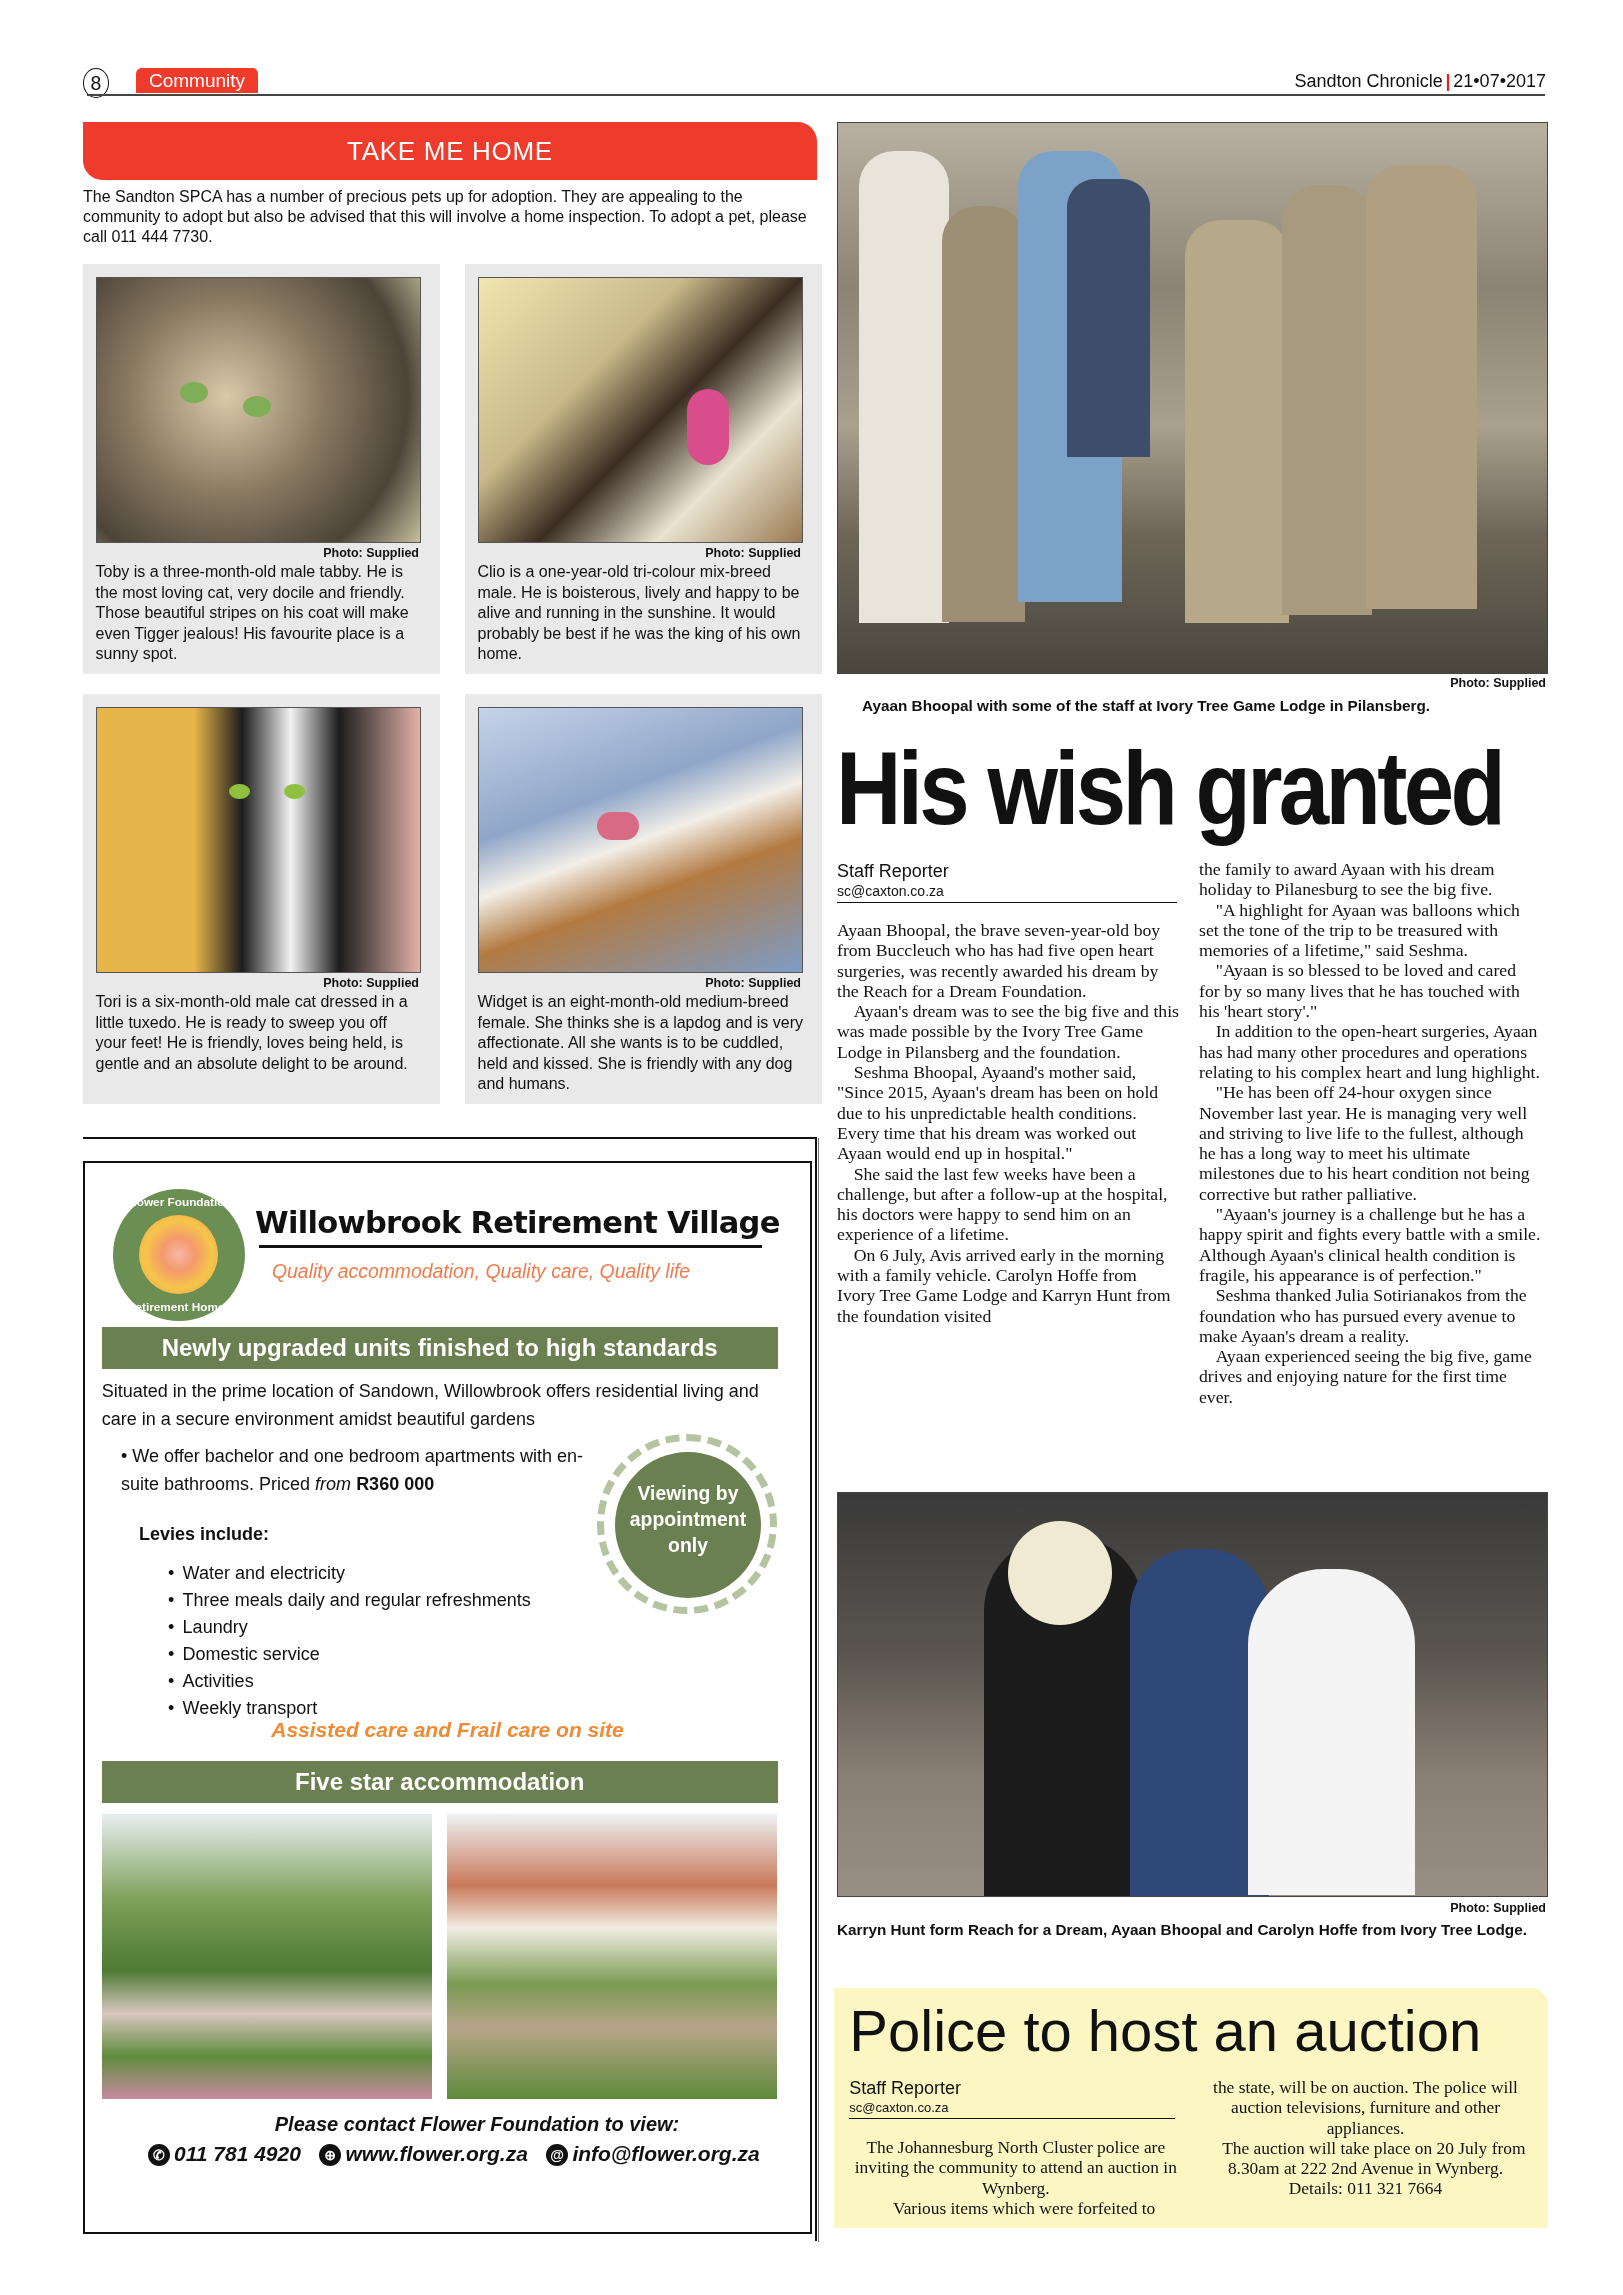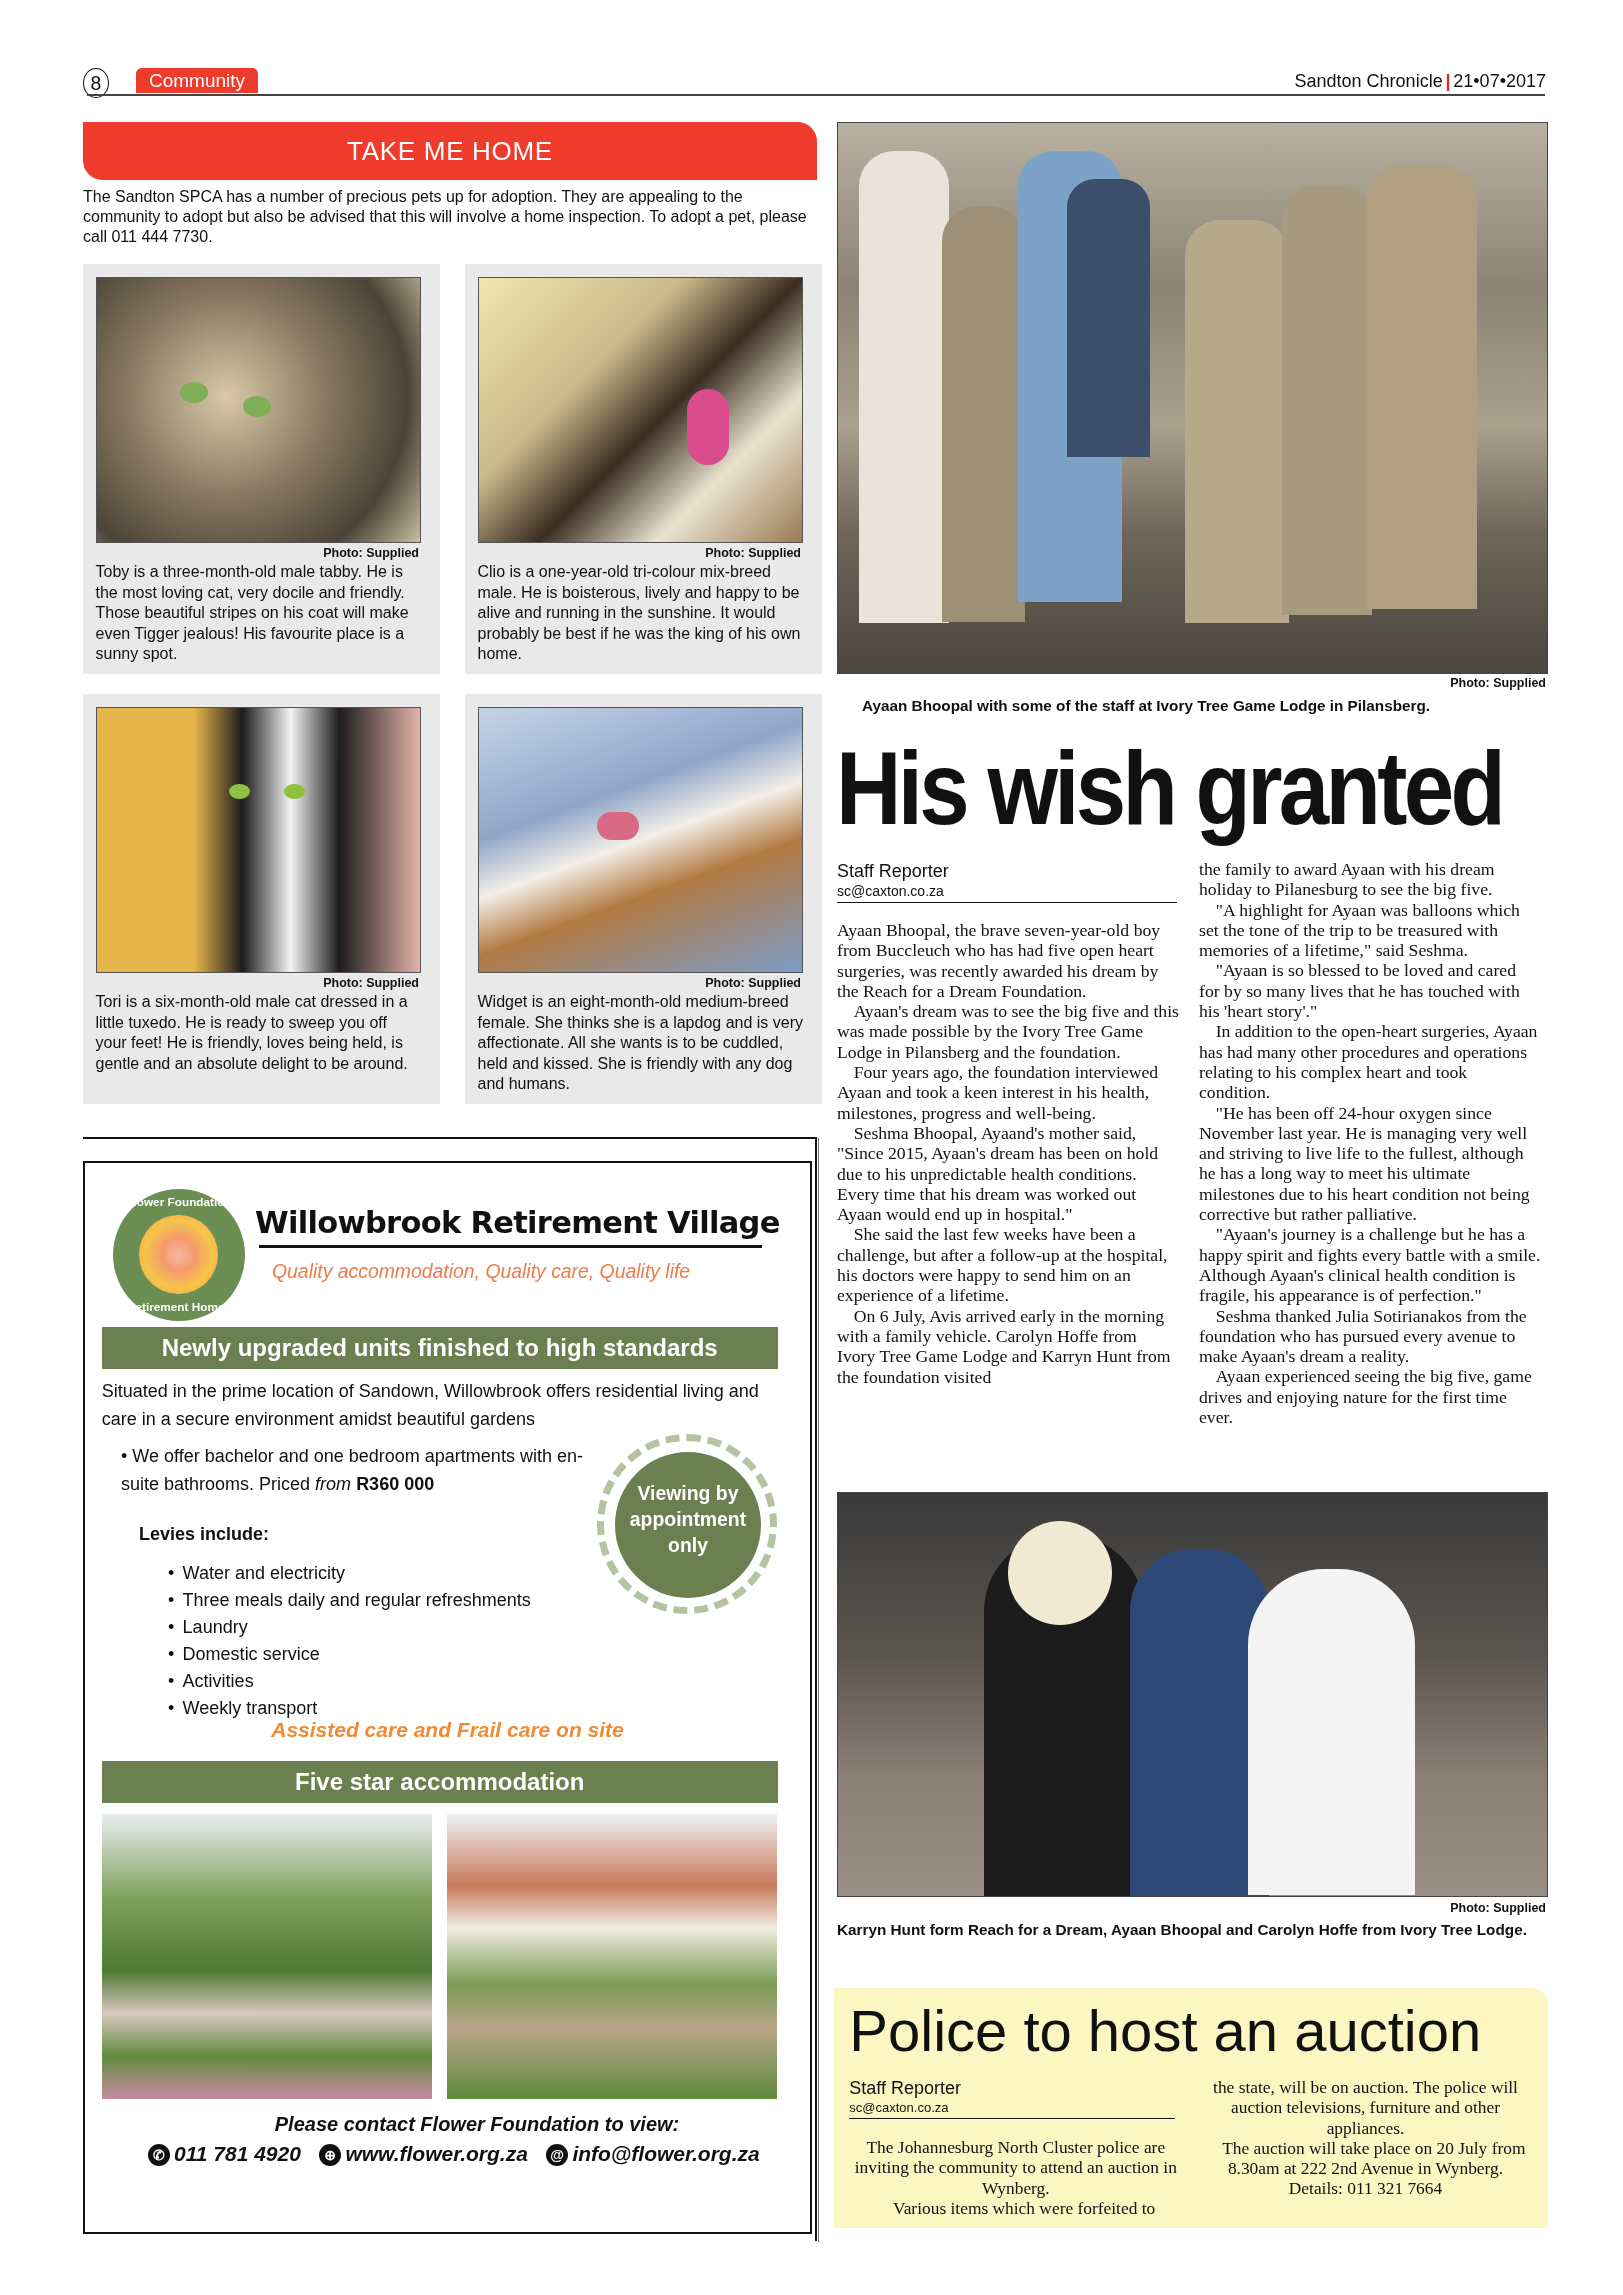--- a/index.html
+++ b/index.html
@@ -170,30 +170,29 @@
 <div class="abs credit" style="right:78px;top:676px;">Photo: Supplied</div>
 <div class="abs caption" style="left:862px;top:697px;">Ayaan Bhoopal with some of the staff at Ivory Tree Game Lodge in Pilansberg.</div>
 <div class="abs headline">His wish granted</div>
 <div class="abs byline">Staff Reporter</div>
 <div class="abs byline-email">sc@caxton.co.za</div>
 <div class="abs byline-rule"></div>
 
 <div class="abs body-col" style="left:837px;top:920px;">
   <p class="first">Ayaan Bhoopal, the brave seven-year-old boy from Buccleuch who has had five open heart surgeries, was recently awarded his dream by the Reach for a Dream Foundation.</p>
   <p>Ayaan's dream was to see the big five and this was made possible by the Ivory Tree Game Lodge in Pilansberg and the foundation.</p>
-  <p>Four years ago, the foundation interviewed Ayaan and took a keen interest in his health, milestones, progress and well-being.</p>
   <p>Seshma Bhoopal, Ayaand's mother said, "Since 2015, Ayaan's dream has been on hold due to his unpredictable health conditions. Every time that his dream was worked out Ayaan would end up in hospital."</p>
   <p>She said the last few weeks have been a challenge, but after a follow-up at the hospital, his doctors were happy to send him on an experience of a lifetime.</p>
   <p>On 6 July, Avis arrived early in the morning with a family vehicle. Carolyn Hoffe from Ivory Tree Game Lodge and Karryn Hunt from the foundation visited</p>
 </div>
 <div class="abs body-col" style="left:1199px;top:859px;">
   <p class="first">the family to award Ayaan with his dream holiday to Pilanesburg to see the big five.</p>
   <p>"A highlight for Ayaan was balloons which set the tone of the trip to be treasured with memories of a lifetime," said Seshma.</p>
   <p>"Ayaan is so blessed to be loved and cared for by so many lives that he has touched with his 'heart story'."</p>
-  <p>In addition to the open-heart surgeries, Ayaan has had many other procedures and operations relating to his complex heart and took condition.</p>
+  <p>In addition to the open-heart surgeries, Ayaan has had many other procedures and operations relating to his complex heart and lung highlight.</p>
   <p>"He has been off 24-hour oxygen since November last year. He is managing very well and striving to live life to the fullest, although he has a long way to meet his ultimate milestones due to his heart condition not being corrective but rather palliative.</p>
   <p>"Ayaan's journey is a challenge but he has a happy spirit and fights every battle with a smile. Although Ayaan's clinical health condition is fragile, his appearance is of perfection."</p>
   <p>Seshma thanked Julia Sotirianakos from the foundation who has pursued every avenue to make Ayaan's dream a reality.</p>
   <p>Ayaan experienced seeing the big five, game drives and enjoying nature for the first time ever.</p>
 </div>
 
 <div class="abs second-photo" style="background:linear-gradient(180deg,#3a3a3a 0%,#5a5550 40%,#8a7f74 70%,#9a8f84 100%);">
   <div style="position:absolute;left:146px;top:42px;width:160px;height:361px;background:#1c1c1c;border-radius:76px 76px 0 0;"></div>
   <div style="position:absolute;left:170px;top:28px;width:104px;height:104px;border-radius:50%;background:#f1ead2;"></div>
   <div style="position:absolute;left:292px;top:56px;width:139px;height:347px;background:#2e4878;border-radius:62px 62px 0 0;"></div>

